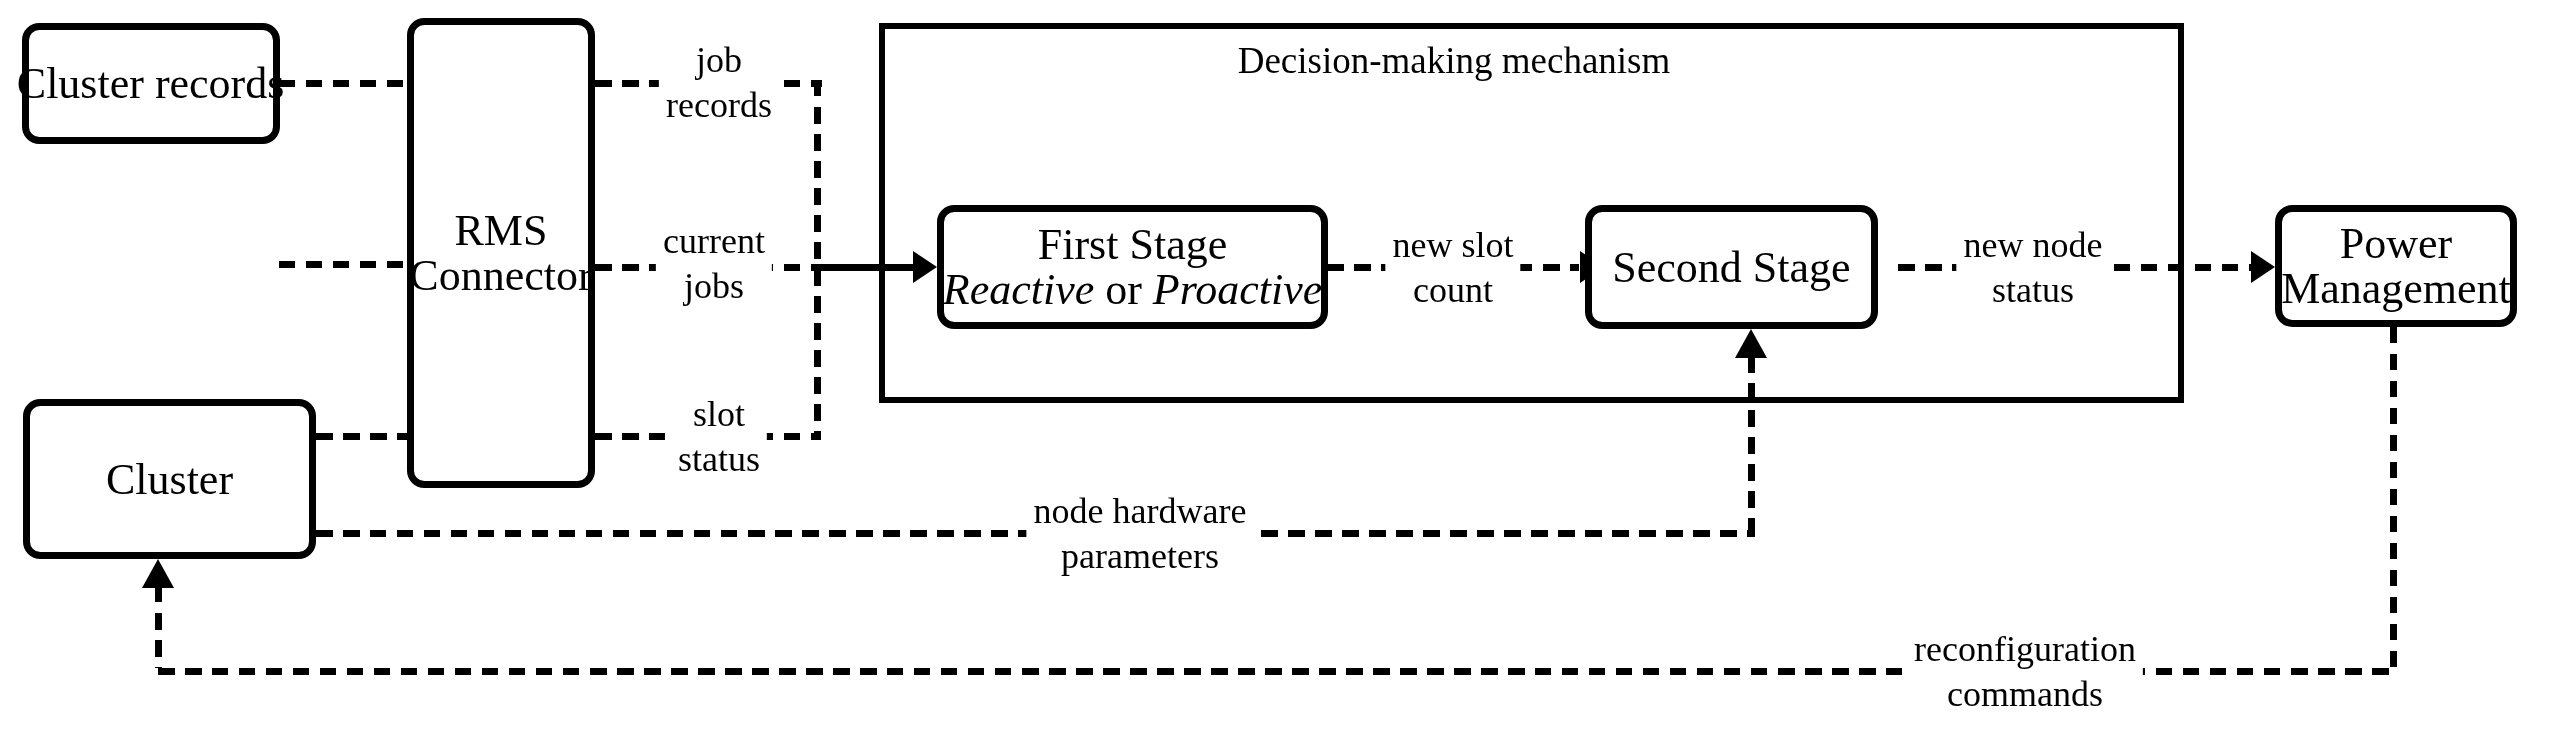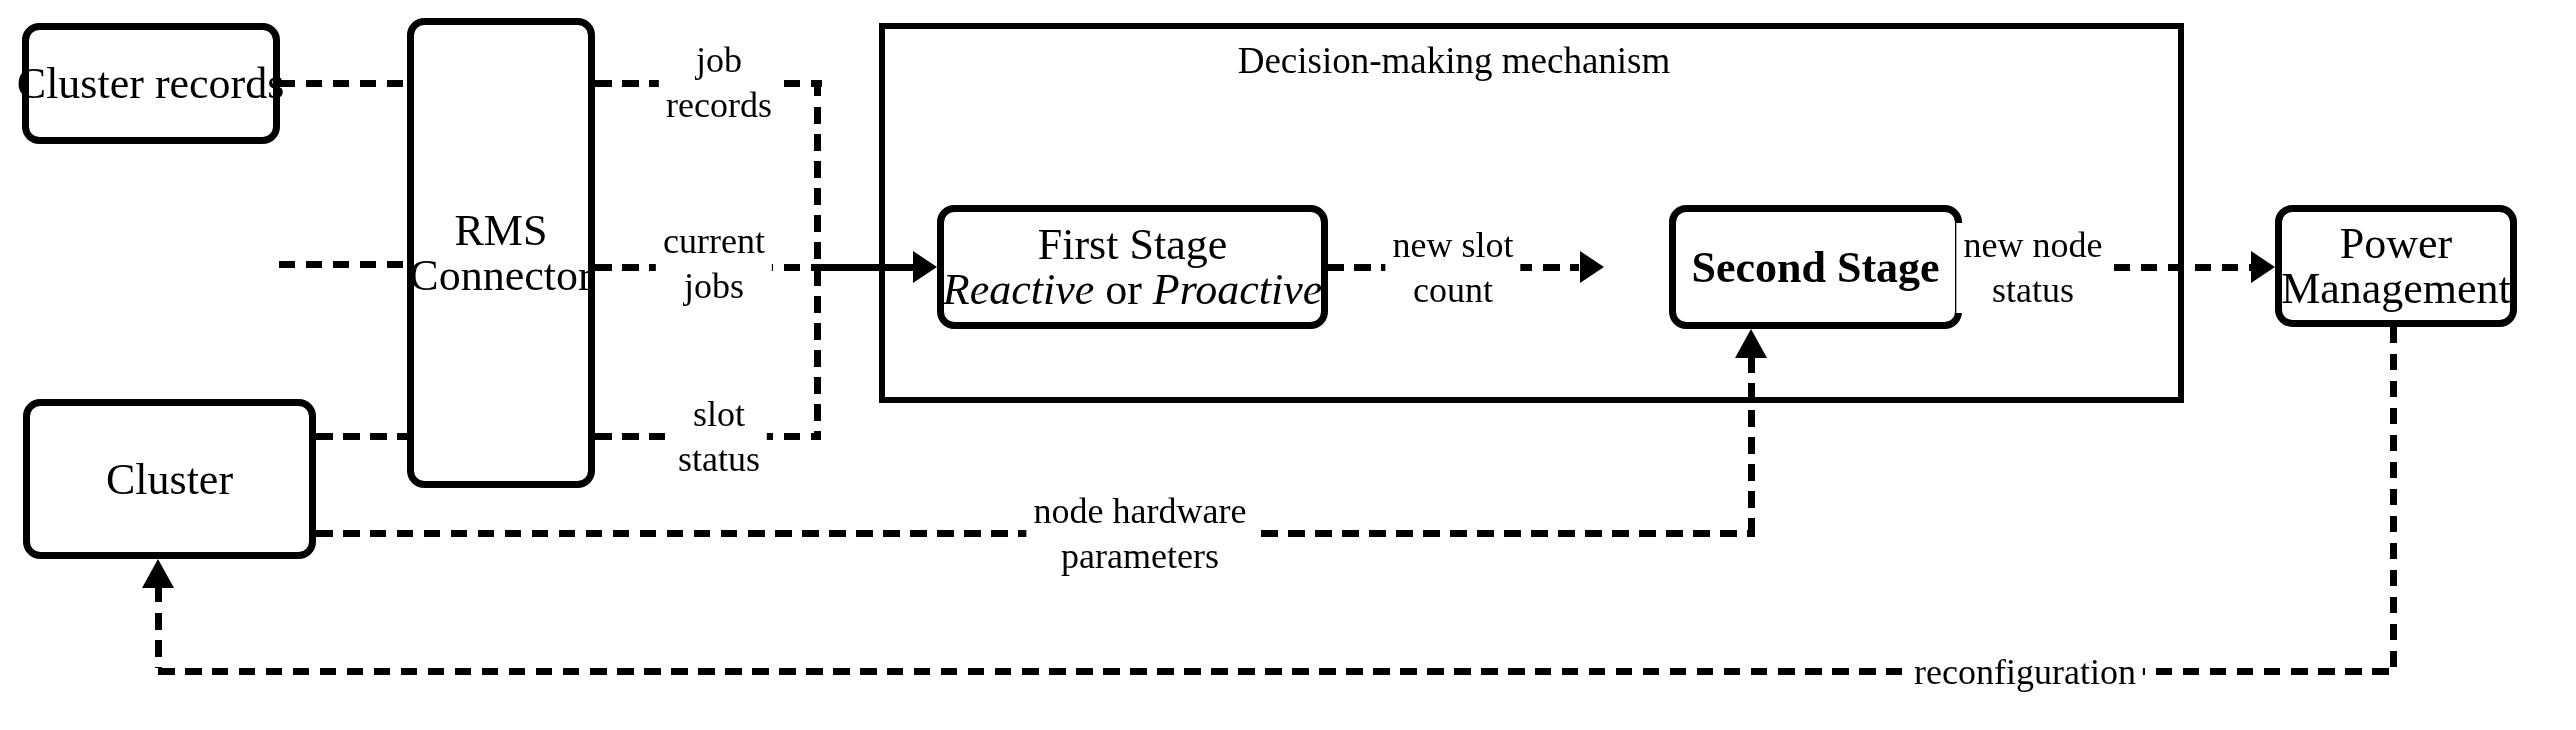--- a/index.html
+++ b/index.html
@@ -137,21 +137,21 @@
   <div class="node" style="left:937px; top:205px; width:391px; height:124px;">
     <span>First Stage</span>
     <span><span class="it">Reactive</span><span> or </span><span class="it">Proactive</span></span>
   </div>
 
   <div class="node" style="left:407px; top:18px; width:188px; height:470px;">
     <span>RMS</span>
     <span>Connector</span>
   </div>
 
-  <div class="node" style="left:1669px; top:205px; width:293px; height:124px;font-weight:bold;">
+  <div class="node" style="left:1585px; top:205px; width:293px; height:124px;">
     <span>Second Stage</span>
   </div>
 
   <div class="node" style="left:2275px; top:205px; width:242px; height:122px;">
     <span>Power</span>
     <span>Management</span>
   </div>
 
   <div class="lbl" style="left:719px; top:83px;">
     <div>job</div>
@@ -178,16 +178,17 @@
     <div>status</div>
   </div>
 
   <div class="lbl" style="left:1140px; top:534px;">
     <div>node hardware</div>
     <div>parameters</div>
   </div>
 
   <div class="lbl" style="left:2025px; top:672px;">
     <div>reconfiguration</div>
+    <div>commands</div>
   </div>
 
 </div>
 
 
 </body></html>

